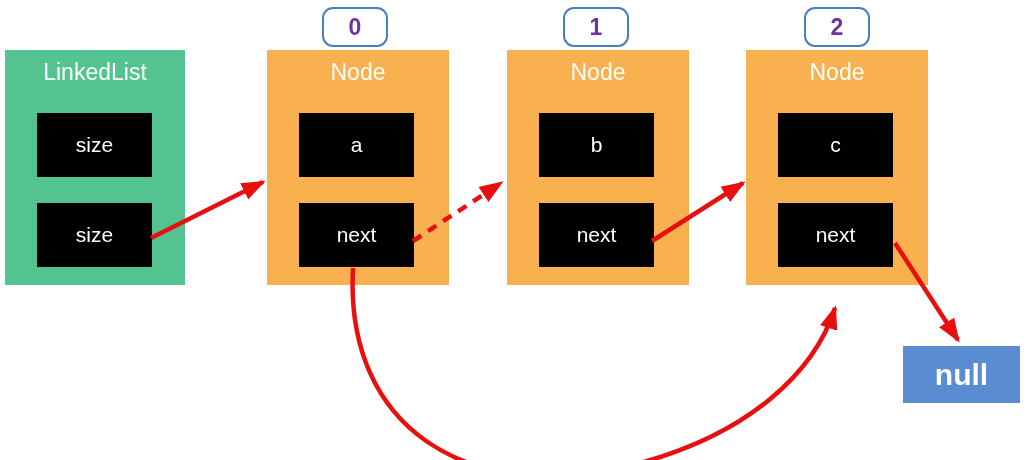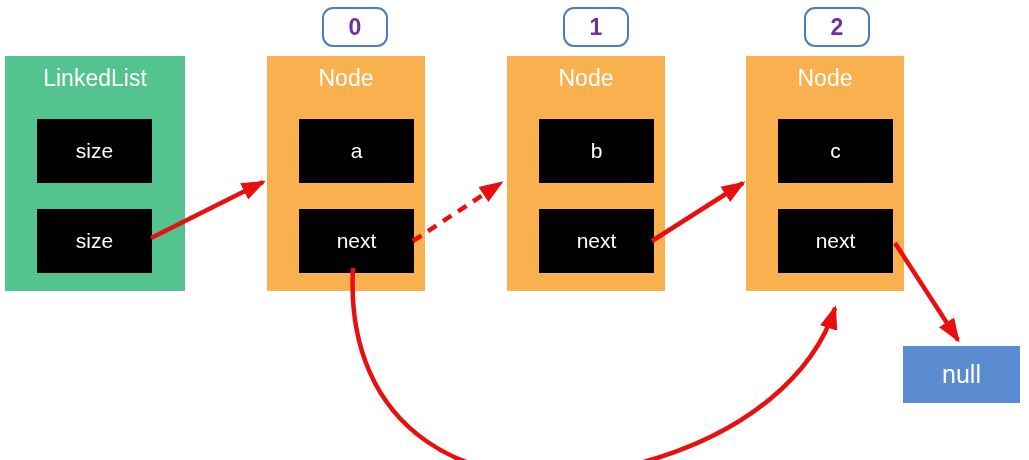--- a/index.html
+++ b/index.html
@@ -4,23 +4,23 @@
 <style>
   html,body{margin:0;padding:0;background:#ffffff;}
   .canvas{
     position:relative;
     width:1029px;height:460px;
     background:#ffffff;
     overflow:hidden;
     font-family:"Liberation Sans", sans-serif;
   }
   
-  .box{position:absolute;top:56px;height:235px;}
+  .box{position:absolute;top:50px;height:235px;}
   .linkedlist{left:5px;width:180px;background:#53C38F;}
-  .node{width:158px;background:#F9B04E;}
+  .node{width:182px;background:#F9B04E;}
   .node-0{left:267px;}
   .node-1{left:507px;}
   .node-2{left:746px;}
   .box-title{
     position:absolute;top:9px;left:0;width:100%;
     text-align:center;color:#ffffff;font-size:23px;line-height:26px;
   }
   
   .cell{
     position:absolute;left:32px;width:115px;height:64px;
@@ -37,22 +37,22 @@
     background:#ffffff;border:2px solid #4A7EBF;border-radius:11px;
     color:#7030A0;font-weight:bold;font-size:23px;
     display:flex;align-items:center;justify-content:center;
   }
   .badge-0{left:322px;}
   .badge-1{left:563px;}
   .badge-2{left:804px;}
   
   .nullbox{
     position:absolute;left:903px;top:346px;width:117px;height:57px;
-    background:#5B8BD1;color:#ffffff;font-size:25px;
-    display:flex;align-items:center;justify-content:center;
+    background:#5B8BD1;color:#ffffff;font-size:30px;
+    display:flex;align-items:center;justify-content:center;font-weight:bold;
   }
   
   .watermark{
     position:absolute;right:13px;bottom:8px;
     color:#C8C8C8;font-size:20px;letter-spacing:1px;
     user-select:none;
   }
   
   .arrow-layer{
     position:absolute;left:0;top:0;z-index:5;pointer-events:none;

